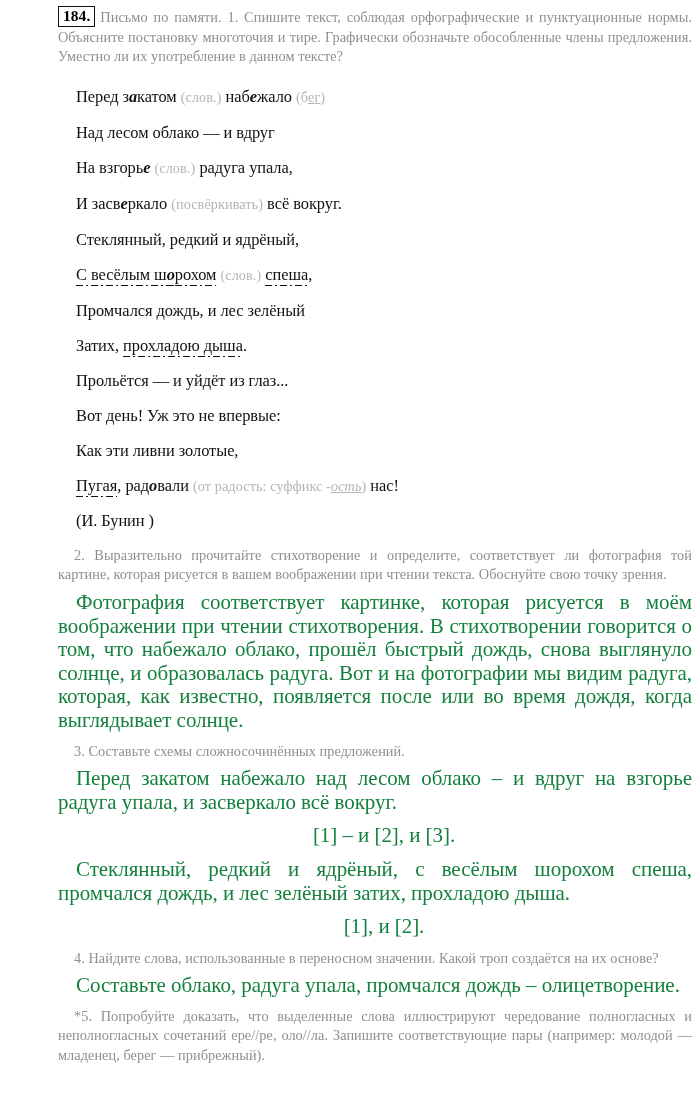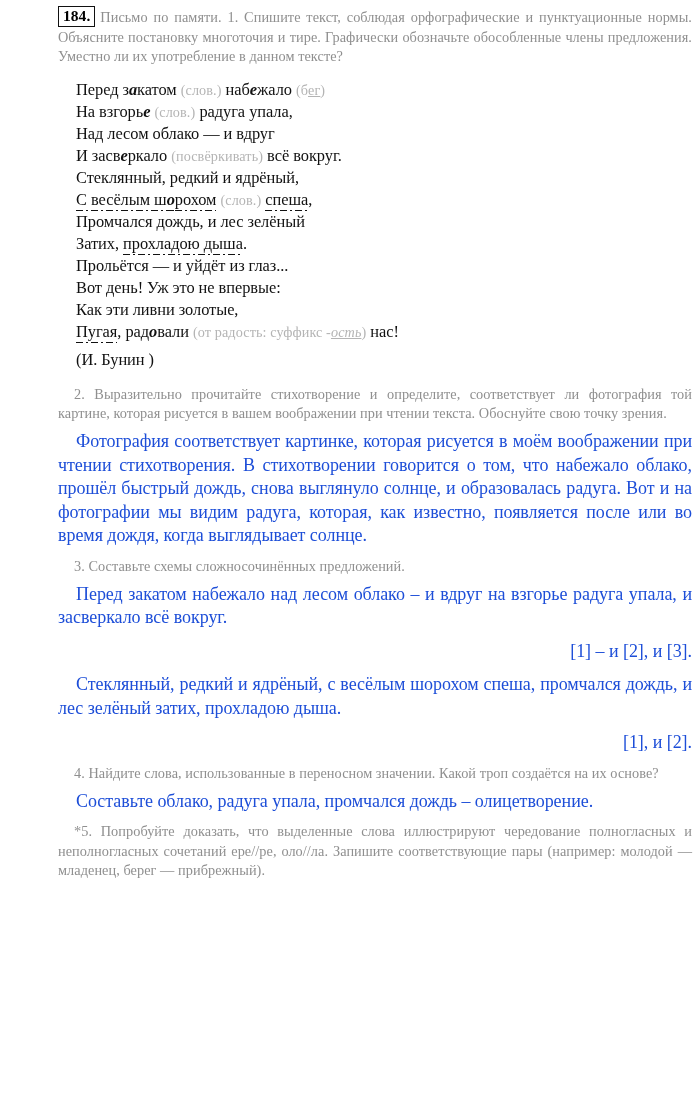--- a/index.html
+++ b/index.html
@@ -55,45 +55,45 @@
     line-height: 16px;
     color: #000;
     padding: 1px 4px 2px 4px;
     margin-right: 5px;
     vertical-align: 1px;
     font-family: "Liberation Serif", serif;
   }
 
   
   .answer {
-    color: #1d4ed8;
-    font-size: 18px;
+    color: #15803d;
+    font-size: 21px;
     line-height: 23.6px;
     text-align: justify;
     text-indent: 18px;
     margin: 0;
     letter-spacing: -0.05px;
   }
   .answer.block {
     margin: 6px 0 2px 0;
   }
   .answer.scheme {
     text-indent: 18px;
     margin: 10px 0 10px 0;
-    text-align: right;
+    text-align: center;
   }
 
   
   .poem {
     margin: 12px 0 6px 0;
   }
   .poem-line {
     color: #111;
     font-size: 16.4px;
-    line-height: 22px;
+    line-height: 35px;
     text-indent: 18px;
     white-space: nowrap;
     letter-spacing: -0.05px;
   }
   .poem-line.author {
     line-height: 33px;
   }
 
   
   .orth {                      
@@ -122,22 +122,22 @@
 </head>
 <body>
 
 <div class="page">
   <div class="content">
 
     <p class="task first"><span class="exno">184.</span><span>Письмо по памяти. 1. Спишите текст, соблюдая орфографические и пунктуационные нормы. Объясните постановку многоточия и тире. Графически обозначьте обособленные члены предложения. Уместно ли их употребление в данном тексте?</span></p>
 
     <div class="poem">
         <div class="poem-line"><span>Перед з</span><span class="orth">а</span><span>катом </span><span class="note">(слов.)</span><span> наб</span><span class="orth">е</span><span>жало </span><span class="note"><span>(б</span><span class="u">ег</span><span>)</span></span></div>
+        <div class="poem-line"><span>Над лесом облако — и вдруг</span></div>
         <div class="poem-line"><span>На взгорь</span><span class="orth">е</span><span> </span><span class="note">(слов.)</span><span> радуга упала,</span></div>
-        <div class="poem-line"><span>Над лесом облако — и вдруг</span></div>
         <div class="poem-line"><span>И засв</span><span class="orth">е</span><span>ркало </span><span class="note">(посвёркивать)</span><span> всё вокруг.</span></div>
         <div class="poem-line"><span>Стеклянный, редкий и ядрёный,</span></div>
         <div class="poem-line"><span class="u-dashdot">С весёлым ш</span><span class="u-dashdot orth">о</span><span class="u-dashdot">рохом</span><span> </span><span class="note">(слов.)</span><span> </span><span class="u-dashdot">спеша</span><span>,</span></div>
         <div class="poem-line"><span>Промчался дождь, и лес зелёный</span></div>
         <div class="poem-line"><span>Затих, </span><span class="u-dashdot">прохладою дыша</span><span>.</span></div>
         <div class="poem-line"><span>Прольётся — и уйдёт из глаз...</span></div>
         <div class="poem-line"><span>Вот день! Уж это не впервые:</span></div>
         <div class="poem-line"><span>Как эти ливни золотые,</span></div>
         <div class="poem-line"><span class="u-dashdot">Пугая</span><span>, рад</span><span class="orth">о</span><span>вали </span><span class="note"><span>(от радость: суффикс -</span><span class="it">ость</span><span>)</span></span><span> нас!</span></div>
         <div class="poem-line author"><span>(И. Бунин )</span></div>

